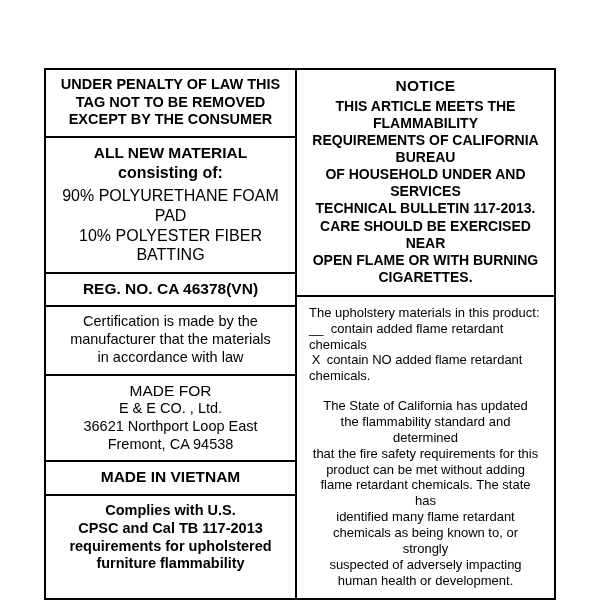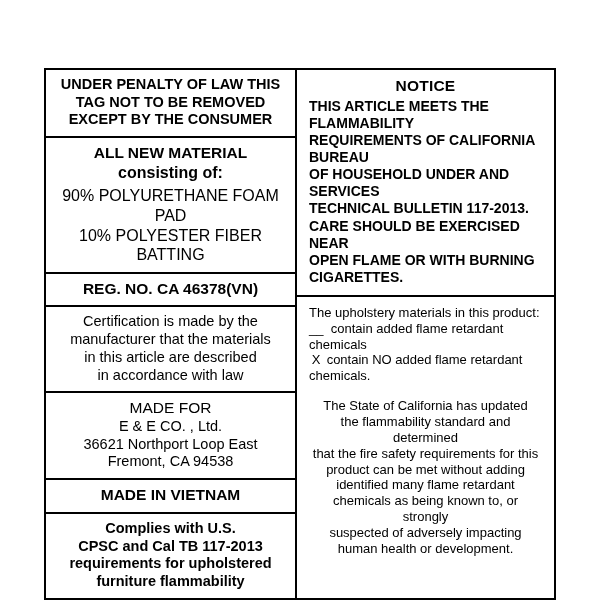--- a/index.html
+++ b/index.html
@@ -64,21 +64,21 @@
   .notice-title {
     font-weight: bold;
     font-size: 15.5px;
     text-align: center;
     letter-spacing: .2px;
     margin-bottom: 3px;
   }
   .notice-body {
     font-weight: bold;
     font-size: 14px;
-    text-align: left;
+    text-align: center;
     line-height: 1.27;
   }
   .rc-sep {
     border-top: 2px solid #000;
     margin: 9px -12px 0 -12px;
   }
   .rc-para {
     font-size: 13px;
     line-height: 1.33;
     text-align: left;
@@ -114,21 +114,20 @@
         <span class="line s13">10% POLYESTER FIBER BATTING</span>
       </div>
 
       <div class="cell">
         <span class="line b s15">REG. NO. CA 46378(VN)</span>
       </div>
 
       <div class="cell">
         <span class="line s14">Certification is made by the</span>
         <span class="line s14">manufacturer  that the materials</span>
-        <span class="line s14">in this article are described</span>
         <span class="line s14">in accordance with law</span>
       </div>
 
       <div class="cell">
         <span class="line s15">MADE FOR</span>
         <span class="line s14">E &amp; E CO. , Ltd.</span>
         <span class="line s14">36621 Northport Loop East</span>
         <span class="line s14">Fremont, CA 94538</span>
       </div>
 
@@ -165,20 +164,21 @@
           <span class="line">__&nbsp; <span>contain added flame retardant chemicals</span></span>
           <span class="line"><span class="mono-x">X</span> <span>contain NO added flame retardant</span></span>
           <span class="line">chemicals.</span>
         </div>
 
         <div class="rc-para center-ish" style="padding-top:14px;">
           <span class="line">The State of California has updated</span>
           <span class="line">the flammability standard and determined</span>
           <span class="line">that the fire safety requirements for this</span>
           <span class="line">product can be met without adding</span>
+          <span class="line">flame retardant chemicals. The state has</span>
           <span class="line">identified many flame retardant</span>
           <span class="line">chemicals as being known to, or strongly</span>
           <span class="line">suspected of adversely impacting</span>
           <span class="line">human health or development.</span>
         </div>
       </div>
     </div>
 
   </div>
 </div>

